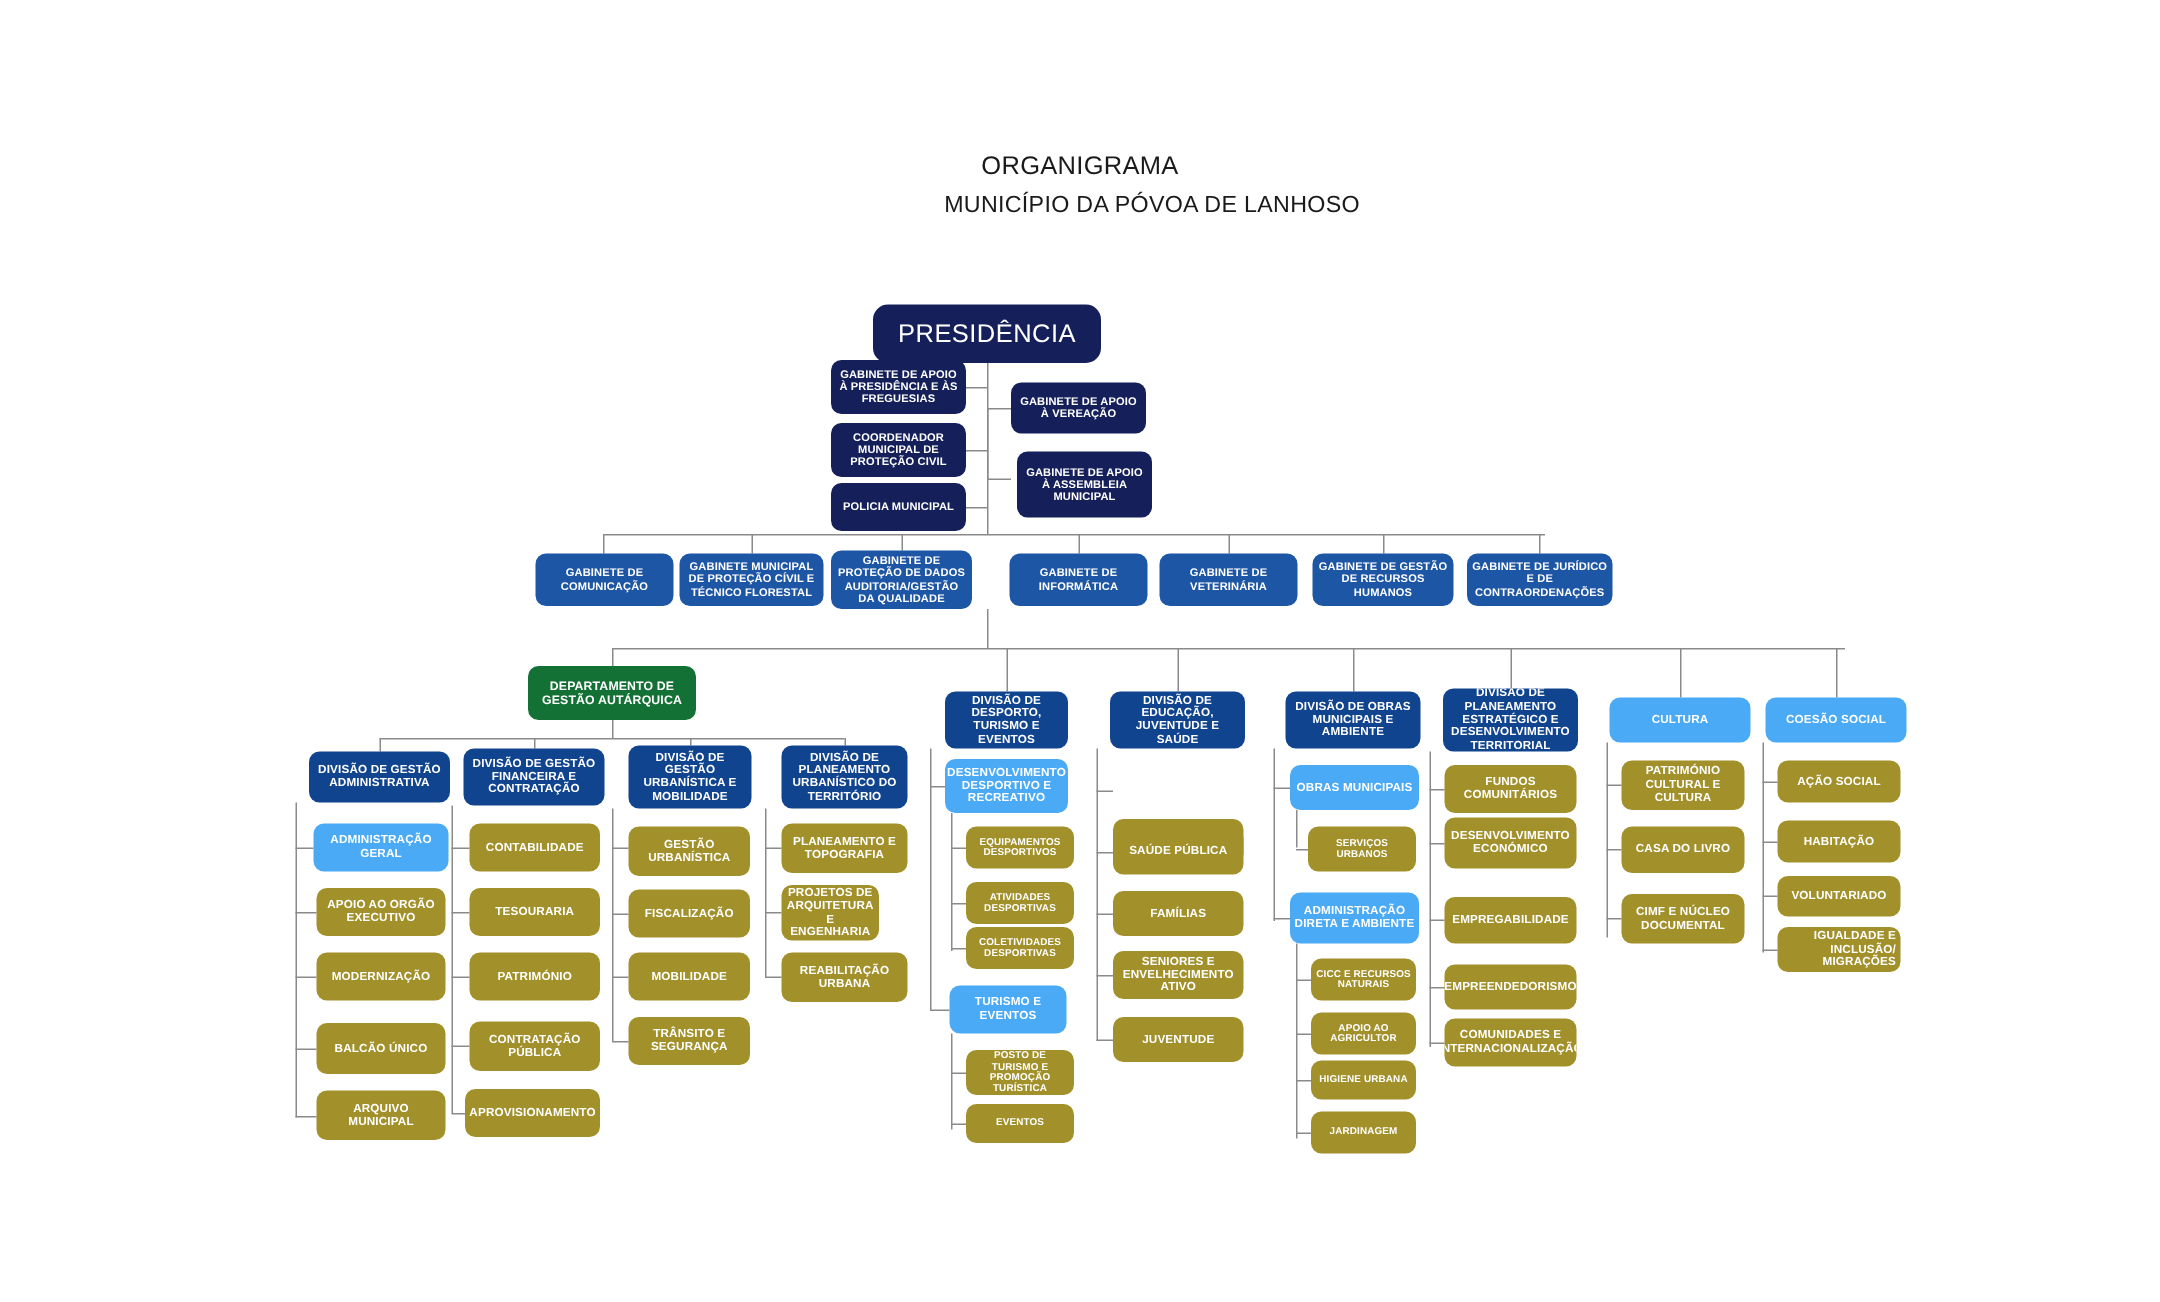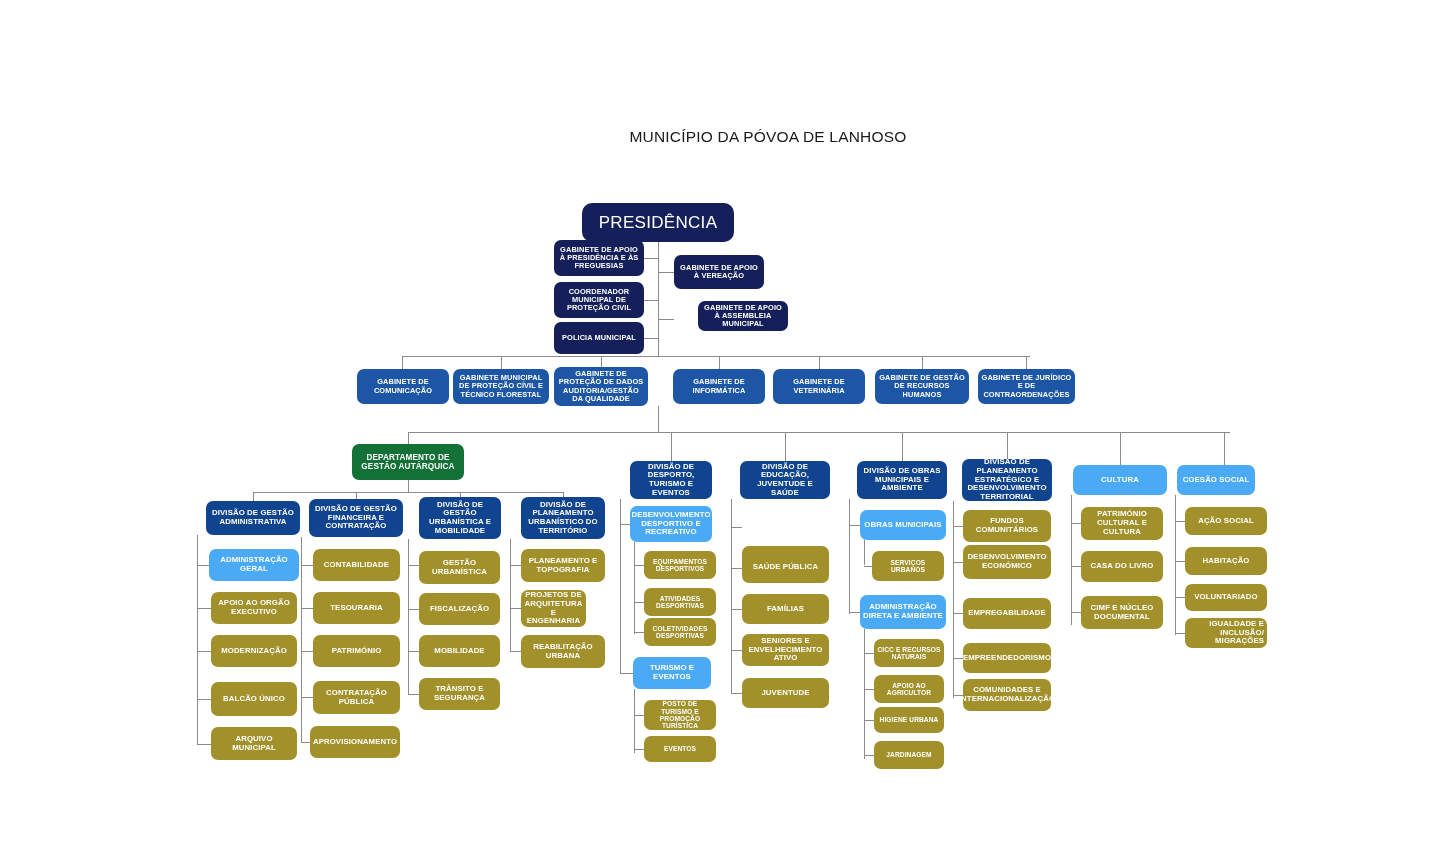--- a/index.html
+++ b/index.html
@@ -26,20 +26,21 @@
 
   .ln{position:absolute;background:#8a8a8a;}
   .lnv{width:1px;}
   .lnh{height:1px;}
 </style>
 </head>
 <body>
 
 <div id="stage">
 
+  <div class="title" id="t1">ORGANIGRAMA</div>
   <div class="title" id="t2">MUNICÍPIO DA PÓVOA DE LANHOSO</div>
 
   <div id="lines">
       <div class="ln lnv" style="left: 658px; top: 228px; height: 128px; background: rgb(138, 138, 138);"></div>
       <div class="ln lnh" style="left: 644px; top: 258px; width: 14px; background: rgb(138, 138, 138);"></div>
       <div class="ln lnh" style="left: 644px; top: 300px; width: 14px; background: rgb(138, 138, 138);"></div>
       <div class="ln lnh" style="left: 644px; top: 338px; width: 14px; background: rgb(138, 138, 138);"></div>
       <div class="ln lnv" style="left: 658px; top: 272px; height: 48px; background: rgb(138, 138, 138);"></div>
       <div class="ln lnh" style="left: 658px; top: 272px; width: 16px; background: rgb(138, 138, 138);"></div>
       <div class="ln lnh" style="left: 658px; top: 319px; width: 16px; background: rgb(138, 138, 138);"></div>
@@ -130,42 +131,42 @@
       <div class="ln lnh" style="left: 1175px; top: 633px; width: 10px; background: rgb(138, 138, 138);"></div>
     </div>
 
   <div class="node n-pres" style="left:582px;top:189px;width:152px;height:39px;">PRESIDÊNCIA</div>
 
   <div class="node n-navy" style="left:554px;top:240px;width:90px;height:36px;">GABINETE DE APOIO À PRESIDÊNCIA E ÀS FREGUESIAS</div>
   <div class="node n-navy" style="left:554px;top:282px;width:90px;height:36px;">COORDENADOR MUNICIPAL DE PROTEÇÃO CIVIL</div>
   <div class="node n-navy" style="left:554px;top:322px;width:90px;height:32px;">POLICIA MUNICIPAL</div>
 
   <div class="node n-navy" style="left:674px;top:255px;width:90px;height:34px;">GABINETE DE APOIO À VEREAÇÃO</div>
-  <div class="node n-navy" style="left:698px;top:301px;width:90px;height:30px;">GABINETE DE APOIO À ASSEMBLEIA MUNICIPAL</div>
+  <div class="node n-navy" style="left:678px;top:301px;width:90px;height:44px;">GABINETE DE APOIO À ASSEMBLEIA MUNICIPAL</div>
 
   <div class="node n-blue" style="left:357px;top:369px;width:92px;height:35px;">GABINETE DE COMUNICAÇÃO</div>
   <div class="node n-blue" style="left:453px;top:369px;width:96px;height:35px;">GABINETE MUNICIPAL DE PROTEÇÃO CÍVIL E TÉCNICO FLORESTAL</div>
   <div class="node n-blue" style="left:554px;top:367px;width:94px;height:39px;">GABINETE DE PROTEÇÃO DE DADOS AUDITORIA/GESTÃO DA QUALIDADE</div>
   <div class="node n-blue" style="left:673px;top:369px;width:92px;height:35px;">GABINETE DE INFORMÁTICA</div>
   <div class="node n-blue" style="left:773px;top:369px;width:92px;height:35px;">GABINETE DE VETERINÁRIA</div>
   <div class="node n-blue" style="left:875px;top:369px;width:94px;height:35px;">GABINETE DE GESTÃO DE RECURSOS HUMANOS</div>
   <div class="node n-blue" style="left:978px;top:369px;width:97px;height:35px;">GABINETE DE JURÍDICO E DE CONTRAORDENAÇÕES</div>
 
   <div class="node n-green" style="left:352px;top:444px;width:112px;height:36px;">DEPARTAMENTO DE GESTÃO AUTÁRQUICA</div>
 
   <div class="node n-div" style="left:206px;top:501px;width:94px;height:34px;">DIVISÃO DE GESTÃO ADMINISTRATIVA</div>
   <div class="node n-div" style="left:309px;top:499px;width:94px;height:38px;">DIVISÃO DE GESTÃO FINANCEIRA E CONTRATAÇÃO</div>
   <div class="node n-div" style="left:419px;top:497px;width:82px;height:42px;">DIVISÃO DE GESTÃO URBANÍSTICA E MOBILIDADE</div>
   <div class="node n-div" style="left:521px;top:497px;width:84px;height:42px;">DIVISÃO DE PLANEAMENTO URBANÍSTICO DO TERRITÓRIO</div>
   <div class="node n-div" style="left:630px;top:461px;width:82px;height:38px;">DIVISÃO DE DESPORTO, TURISMO E EVENTOS</div>
   <div class="node n-div" style="left:740px;top:461px;width:90px;height:38px;">DIVISÃO DE EDUCAÇÃO, JUVENTUDE E SAÚDE</div>
   <div class="node n-div" style="left:857px;top:461px;width:90px;height:38px;">DIVISÃO DE OBRAS MUNICIPAIS E AMBIENTE</div>
   <div class="node n-div" style="left:962px;top:459px;width:90px;height:42px;">DIVISÃO DE PLANEAMENTO ESTRATÉGICO E DESENVOLVIMENTO TERRITORIAL</div>
   <div class="node n-lblue" style="left:1073px;top:465px;width:94px;height:30px;">CULTURA</div>
-  <div class="node n-lblue" style="left:1177px;top:465px;width:78px;height:30px;">COESÃO SOCIAL</div>
+  <div class="node n-lblue" style="left:1177px;top:465px;width:94px;height:30px;">COESÃO SOCIAL</div>
 
   <div class="node n-lblue" style="left:209px;top:549px;width:90px;height:32px;">ADMINISTRAÇÃO GERAL</div>
   <div class="node n-gold" style="left:211px;top:592px;width:86px;height:32px;">APOIO AO ORGÃO EXECUTIVO</div>
   <div class="node n-gold" style="left:211px;top:635px;width:86px;height:32px;">MODERNIZAÇÃO</div>
   <div class="node n-gold" style="left:211px;top:682px;width:86px;height:34px;">BALCÃO ÚNICO</div>
   <div class="node n-gold" style="left:211px;top:727px;width:86px;height:33px;">ARQUIVO MUNICIPAL</div>
 
   <div class="node n-gold" style="left:313px;top:549px;width:87px;height:32px;">CONTABILIDADE</div>
   <div class="node n-gold" style="left:313px;top:592px;width:87px;height:32px;">TESOURARIA</div>
   <div class="node n-gold" style="left:313px;top:635px;width:87px;height:32px;">PATRIMÓNIO</div>

